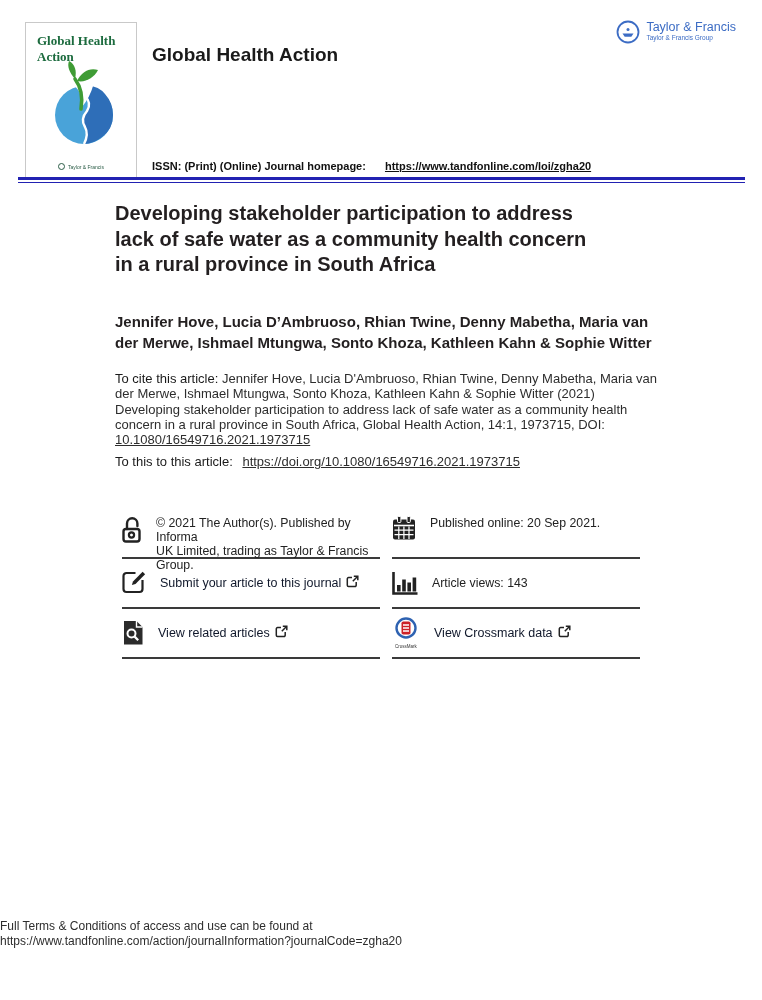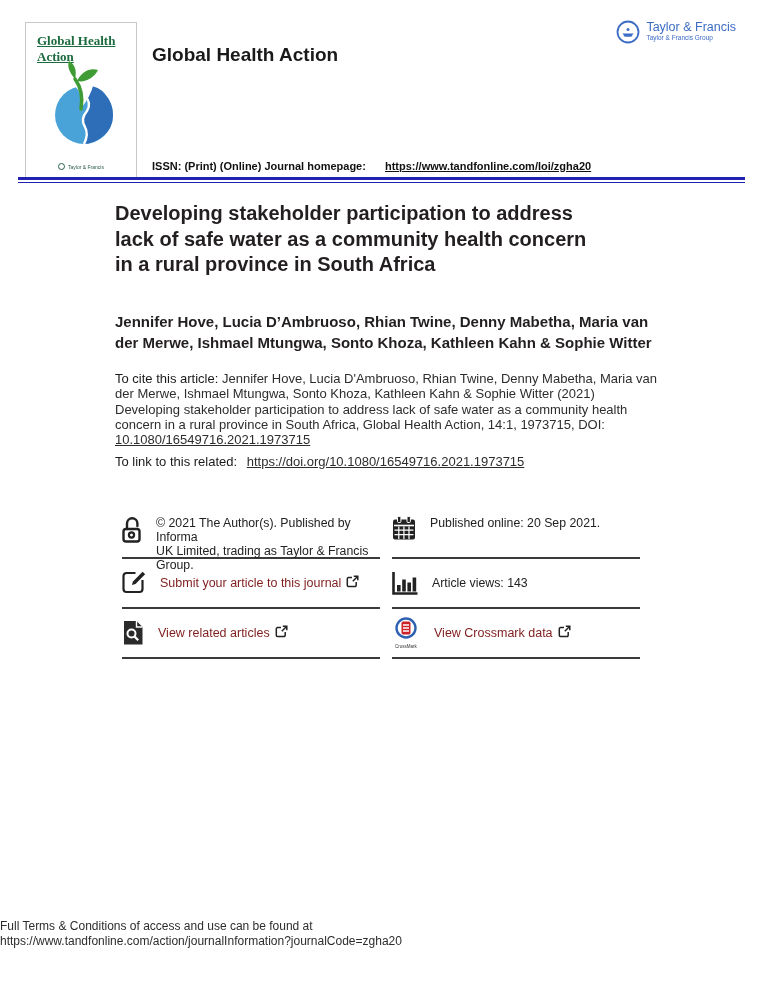--- a/index.html
+++ b/index.html
@@ -11,21 +11,21 @@
   }
 
   
   .cover {
     position: absolute; left: 25px; top: 22px; width: 112px; height: 156px;
     background: #fff; border: 1px solid #c9c9c9;
   }
   .cover-title {
     position: absolute; left: 11px; top: 10px;
     font-family: "Liberation Serif", serif; font-weight: bold;
-    font-size: 13px; line-height: 16px; color: #1c6b3e; text-decoration: underline;
+    font-size: 13px; line-height: 16px; color: #1c6b3e;
   }
   .cover-globe { position: absolute; left: 20px; top: 34px; }
   .cover-imprint {
     position: absolute; left: 0; right: 0; bottom: 7px;
     display: flex; align-items: center; justify-content: center; gap: 3px;
     font-size: 5px; color: #2a5c46;
   }
   .cover-imprint .mini-circ {
     width: 7px; height: 7px; border: 1px solid #2a5c46; border-radius: 50%;
     display: inline-block;
@@ -73,21 +73,21 @@
   .info-grid {
     position: absolute; left: 122px; top: 511px; width: 520px;
     display: grid; grid-template-columns: 258px 248px; column-gap: 12px;
   }
   .cell {
     display: flex; gap: 14px; align-items: center;
     border-bottom: 2px solid #3a3a3a; height: 50px;
   }
   .cell.tall { height: 48px; align-items: flex-start; padding-top: 5px; }
   .cell-text { font-size: 12.3px; line-height: 14px; color: #222; }
-  .cell-link { font-size: 12.5px; color: #7f1d1d; cursor: pointer; display: inline-flex; align-items: center; gap: 5px; }
+  .cell-link { font-size: 12.5px; color: #0f172a; cursor: pointer; display: inline-flex; align-items: center; gap: 5px; }
   .icon-wrap { flex: 0 0 auto; display: inline-flex; flex-direction: column; align-items: center; }
   .cm-caption { font-size: 4.5px; color: #333; margin-top: 1px; }
 
   
   .page-footer {
     position: absolute; left: 0; top: 919px; width: 100%;
     text-align: left; font-size: 12px; line-height: 15px; color: #2d2d2d;
   }
 </style>
 </head>
@@ -150,21 +150,21 @@
   <div class="article-authors">
     <div>Jennifer Hove, Lucia D’Ambruoso, Rhian Twine, Denny Mabetha, Maria van</div>
     <div>der Merwe, Ishmael Mtungwa, Sonto Khoza, Kathleen Kahn &amp; Sophie Witter</div>
   </div>
 
   <div class="cite-block">
     <span class="cite-label">To cite this article:</span><span> Jennifer Hove, Lucia D'Ambruoso, Rhian Twine, Denny Mabetha, Maria van der Merwe, Ishmael Mtungwa, Sonto Khoza, Kathleen Kahn &amp; Sophie Witter (2021) Developing stakeholder participation to address lack of safe water as a community health concern in a rural province in South Africa, Global Health Action, 14:1, 1973715, DOI: </span><span class="doi-link">10.1080/16549716.2021.1973715</span>
   </div>
 
   <div class="link-line">
-    <span class="link-label">To link to this related:</span>
+    <span class="link-label">To this to this article:</span>
     <span class="doi-link">https://doi.org/10.1080/16549716.2021.1973715</span>
   </div>
 
   <div class="info-grid">
 
     <div class="cell tall">
       <span class="icon-wrap">
         <svg width="20" height="27" viewBox="0 0 20 27">
           <path d="M5 13 V7.5 a5.2 5.2 0 0 1 10.4 0 V10" fill="none" stroke="#222" stroke-width="2.4" stroke-linecap="round"></path>
           <rect x="1.5" y="13" width="16" height="12.5" rx="2.5" fill="none" stroke="#222" stroke-width="2.4"></rect>

